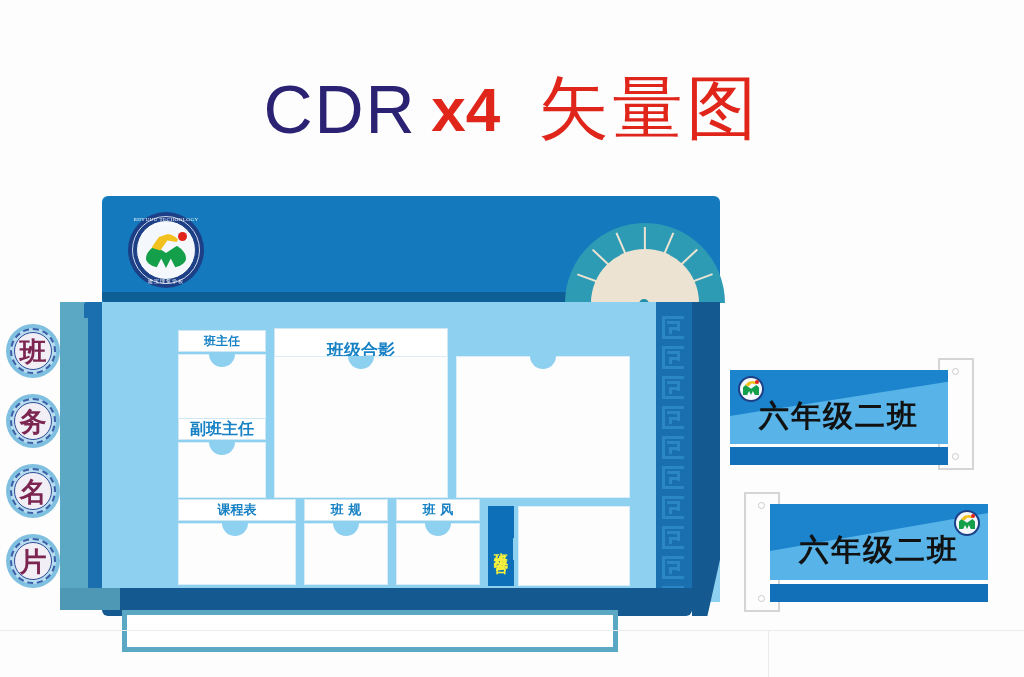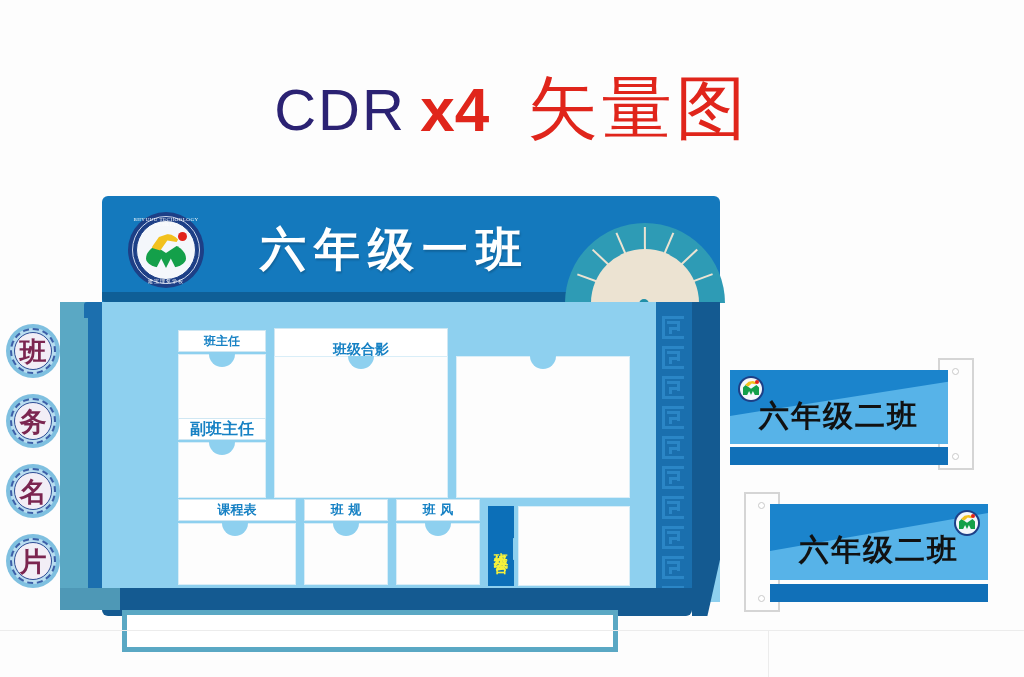--- a/index.html
+++ b/index.html
@@ -13,21 +13,21 @@
   #canvas{position:relative;width:1024px;height:677px;background:#fdfdfd;overflow:hidden;}
 
   
   .title-row{
     position:absolute;left:0;top:62px;width:1024px;
     text-align:center;
     white-space:nowrap;
   }
   .t-cdr{
     font-family:"Liberation Sans","DejaVu Sans",sans-serif;
-    font-size:58px;font-weight:400;color:#2b2273;letter-spacing:2px;
+    font-size:68px;font-weight:400;color:#2b2273;letter-spacing:2px;
     vertical-align:middle;
   }
   .t-x4{
     font-family:"Liberation Sans","DejaVu Sans",sans-serif;
     font-size:62px;font-weight:700;color:#e0251b;vertical-align:middle;
     margin-left:10px;
   }
   .t-cn{
     font-family:"DejaVu Sans","Liberation Sans",sans-serif;
     font-size:70px;font-weight:400;color:#e0251b;vertical-align:middle;
@@ -310,21 +310,20 @@
       <div class="ring-in"></div>
       <div class="logo-txt-top">BHYUUU TECHOOLOGY SCHLLL</div>
       <div class="logo-txt-bot">建宝理复学校</div>
       <div class="mark">
         <div class="green"></div>
         <div class="yellow"></div>
         <div class="dot"></div>
       </div>
     </div>
 
-    <div class="bd-title">六年级一班</div>
 
     <div class="fan">
       <div class="arc"></div>
       <div class="slots" id="fan-slots">
           <div class="slot" style="transform: rotate(-70deg); height: 26px; top: 4px;"></div>
           <div class="slot" style="transform: rotate(-46.7deg); height: 26px; top: 4px;"></div>
           <div class="slot" style="transform: rotate(-23.4deg); height: 26px; top: 4px;"></div>
           <div class="slot" style="transform: rotate(-0.0999999deg); height: 26px; top: 4px;"></div>
           <div class="slot" style="transform: rotate(23.2deg); height: 26px; top: 4px;"></div>
           <div class="slot" style="transform: rotate(46.5deg); height: 26px; top: 4px;"></div>
@@ -437,21 +436,21 @@
     </div>
 
     <div class="panel-hdr" style="left:118px;top:134px;width:88px;height:22px;font-size:12px;">班主任</div>
     <div class="panel-box" style="left:118px;top:158px;width:88px;height:68px;"></div>
     <div class="notch" style="left:149px;top:158px;"></div>
 
     <div class="panel-hdr" style="left:118px;top:222px;width:88px;height:22px;font-size:16px;">副班主任</div>
     <div class="panel-box" style="left:118px;top:246px;width:88px;height:56px;"></div>
     <div class="notch" style="left:149px;top:246px;"></div>
 
-    <div class="panel-hdr" style="left:214px;top:132px;width:174px;height:44px;font-size:14px;">班级合影</div>
+    <div class="panel-hdr" style="left:214px;top:132px;width:174px;height:44px;font-size:17px;">班级合影</div>
     <div class="panel-box" style="left:214px;top:160px;width:174px;height:142px;"></div>
     <div class="notch" style="left:288px;top:160px;"></div>
 
     <div class="panel-box" style="left:396px;top:160px;width:174px;height:142px;"></div>
     <div class="notch" style="left:470px;top:160px;"></div>
 
     <div class="panel-hdr" style="left:118px;top:303px;width:118px;height:22px;font-size:13px;">课程表</div>
     <div class="panel-box" style="left:118px;top:327px;width:118px;height:62px;"></div>
     <div class="notch" style="left:162px;top:327px;"></div>
 

